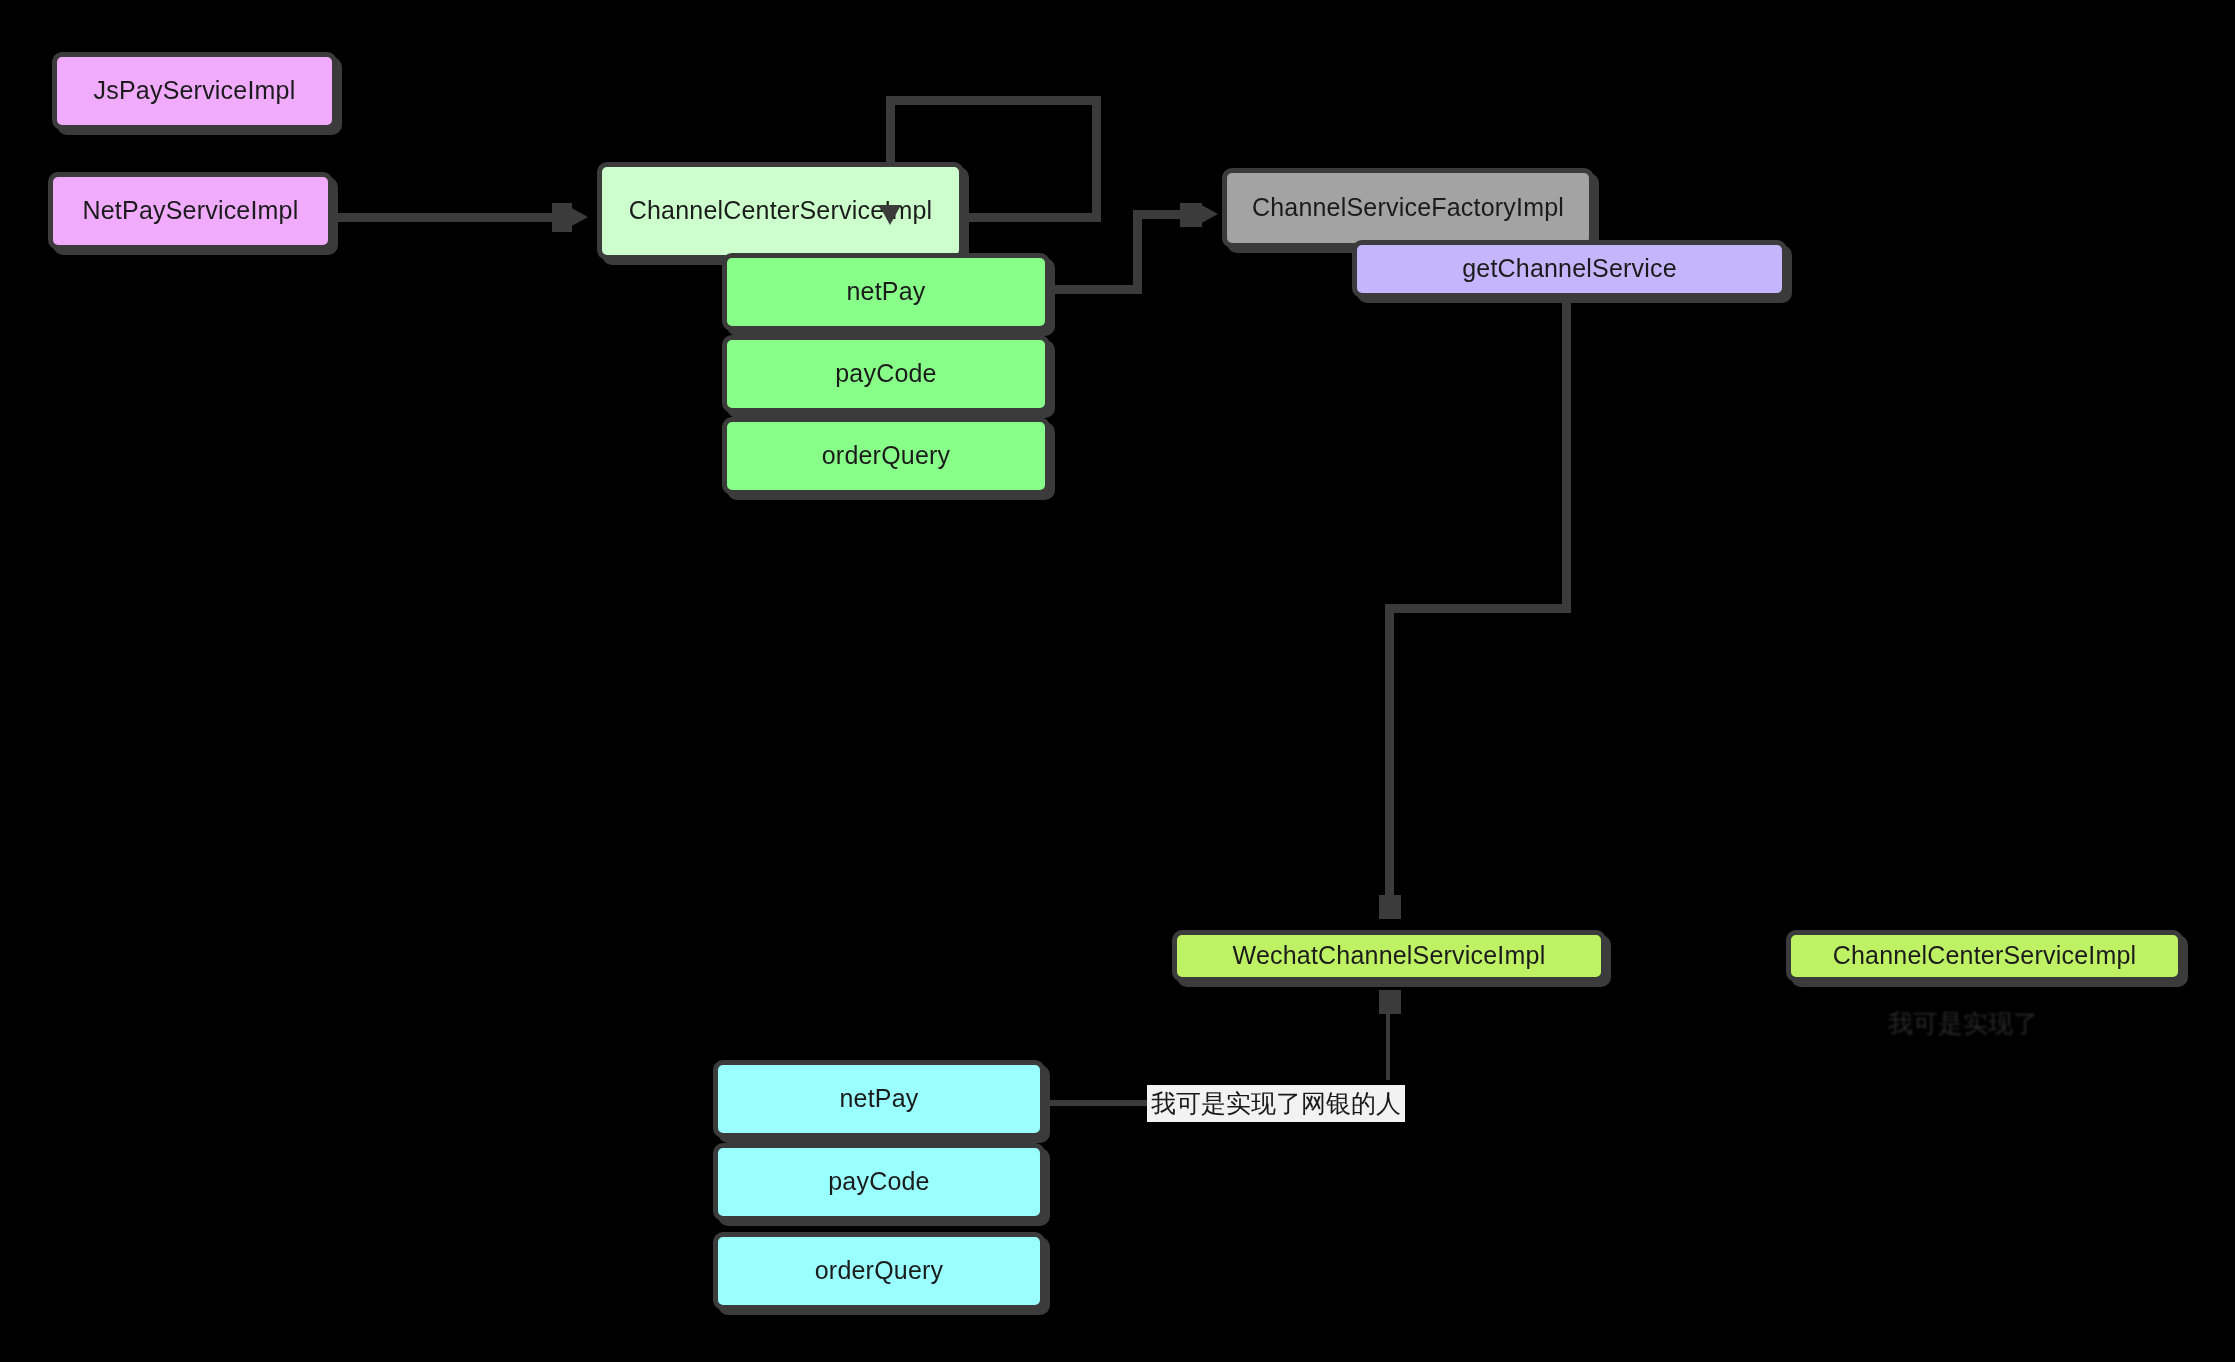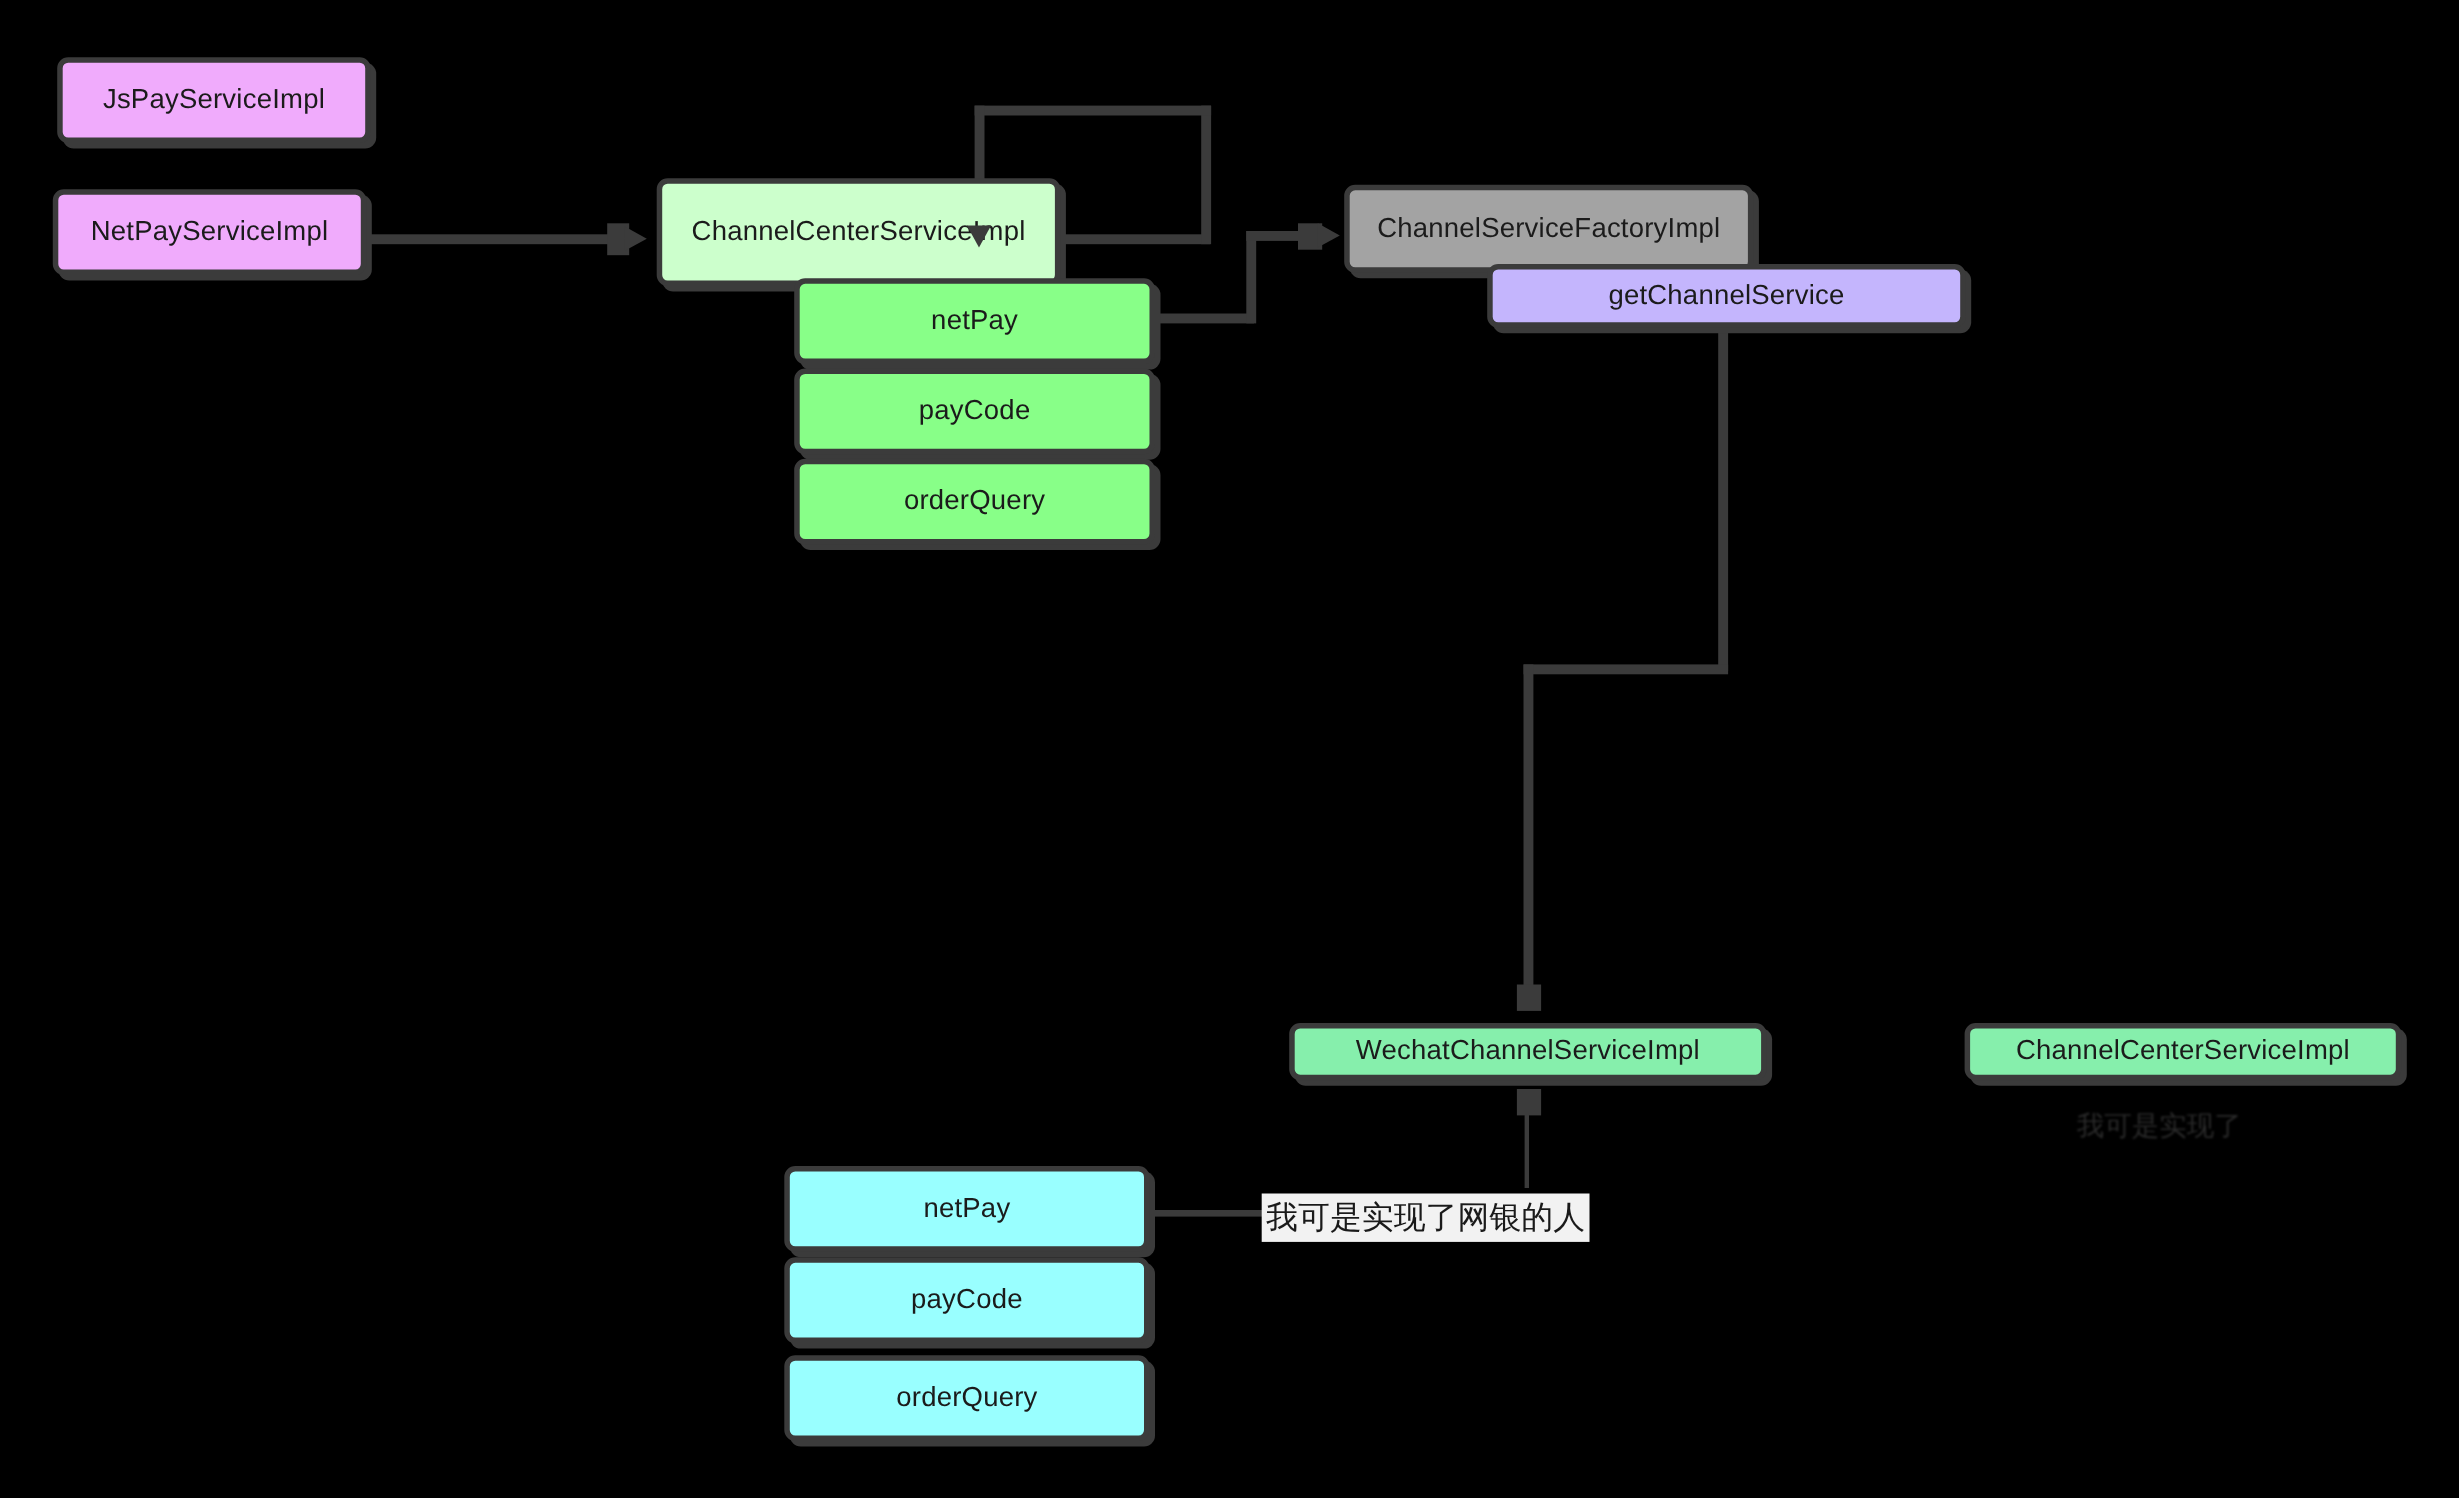--- a/index.html
+++ b/index.html
@@ -33,21 +33,21 @@
     z-index: 5;
     box-shadow: 5px 5px 0 0 #3b3b3b;
   }
   .node.plain   { background: #f0abfc; }
   .node.mint    { background: #ccffcc; }
   .node.green   { background: #88ff88; }
   .node.pinklt  { background: #a3a3a3; }
   .node.pink    { background: #c4b5fd; }
   .node.cyanlt  { background: #e0ffff; }
   .node.cyan    { background: #99ffff; }
-  .node.salmon  { background: #86efac; }
+  .node.salmon  { background: #bef264; }
 
   
   .seg {
     position: absolute;
     background: #3b3b3b;
     z-index: 2;
   }
   .arrow-down {
     position: absolute;
     width: 0; height: 0;
@@ -66,21 +66,21 @@
   }
   .nub {
     position: absolute;
     background: #3b3b3b;
     z-index: 6;
   }
 
   
   .textlabel {
     position: absolute;
-    font-size: 29px;
+    font-size: 25px;
     color: #1a1a1a;
     background: #f2f2f2;
     padding: 2px 4px;
     white-space: nowrap;
     z-index: 8;
     font-family: "DejaVu Sans", "Liberation Sans", sans-serif;
   }
   .ghostlabel {
     position: absolute;
     font-size: 25px;

